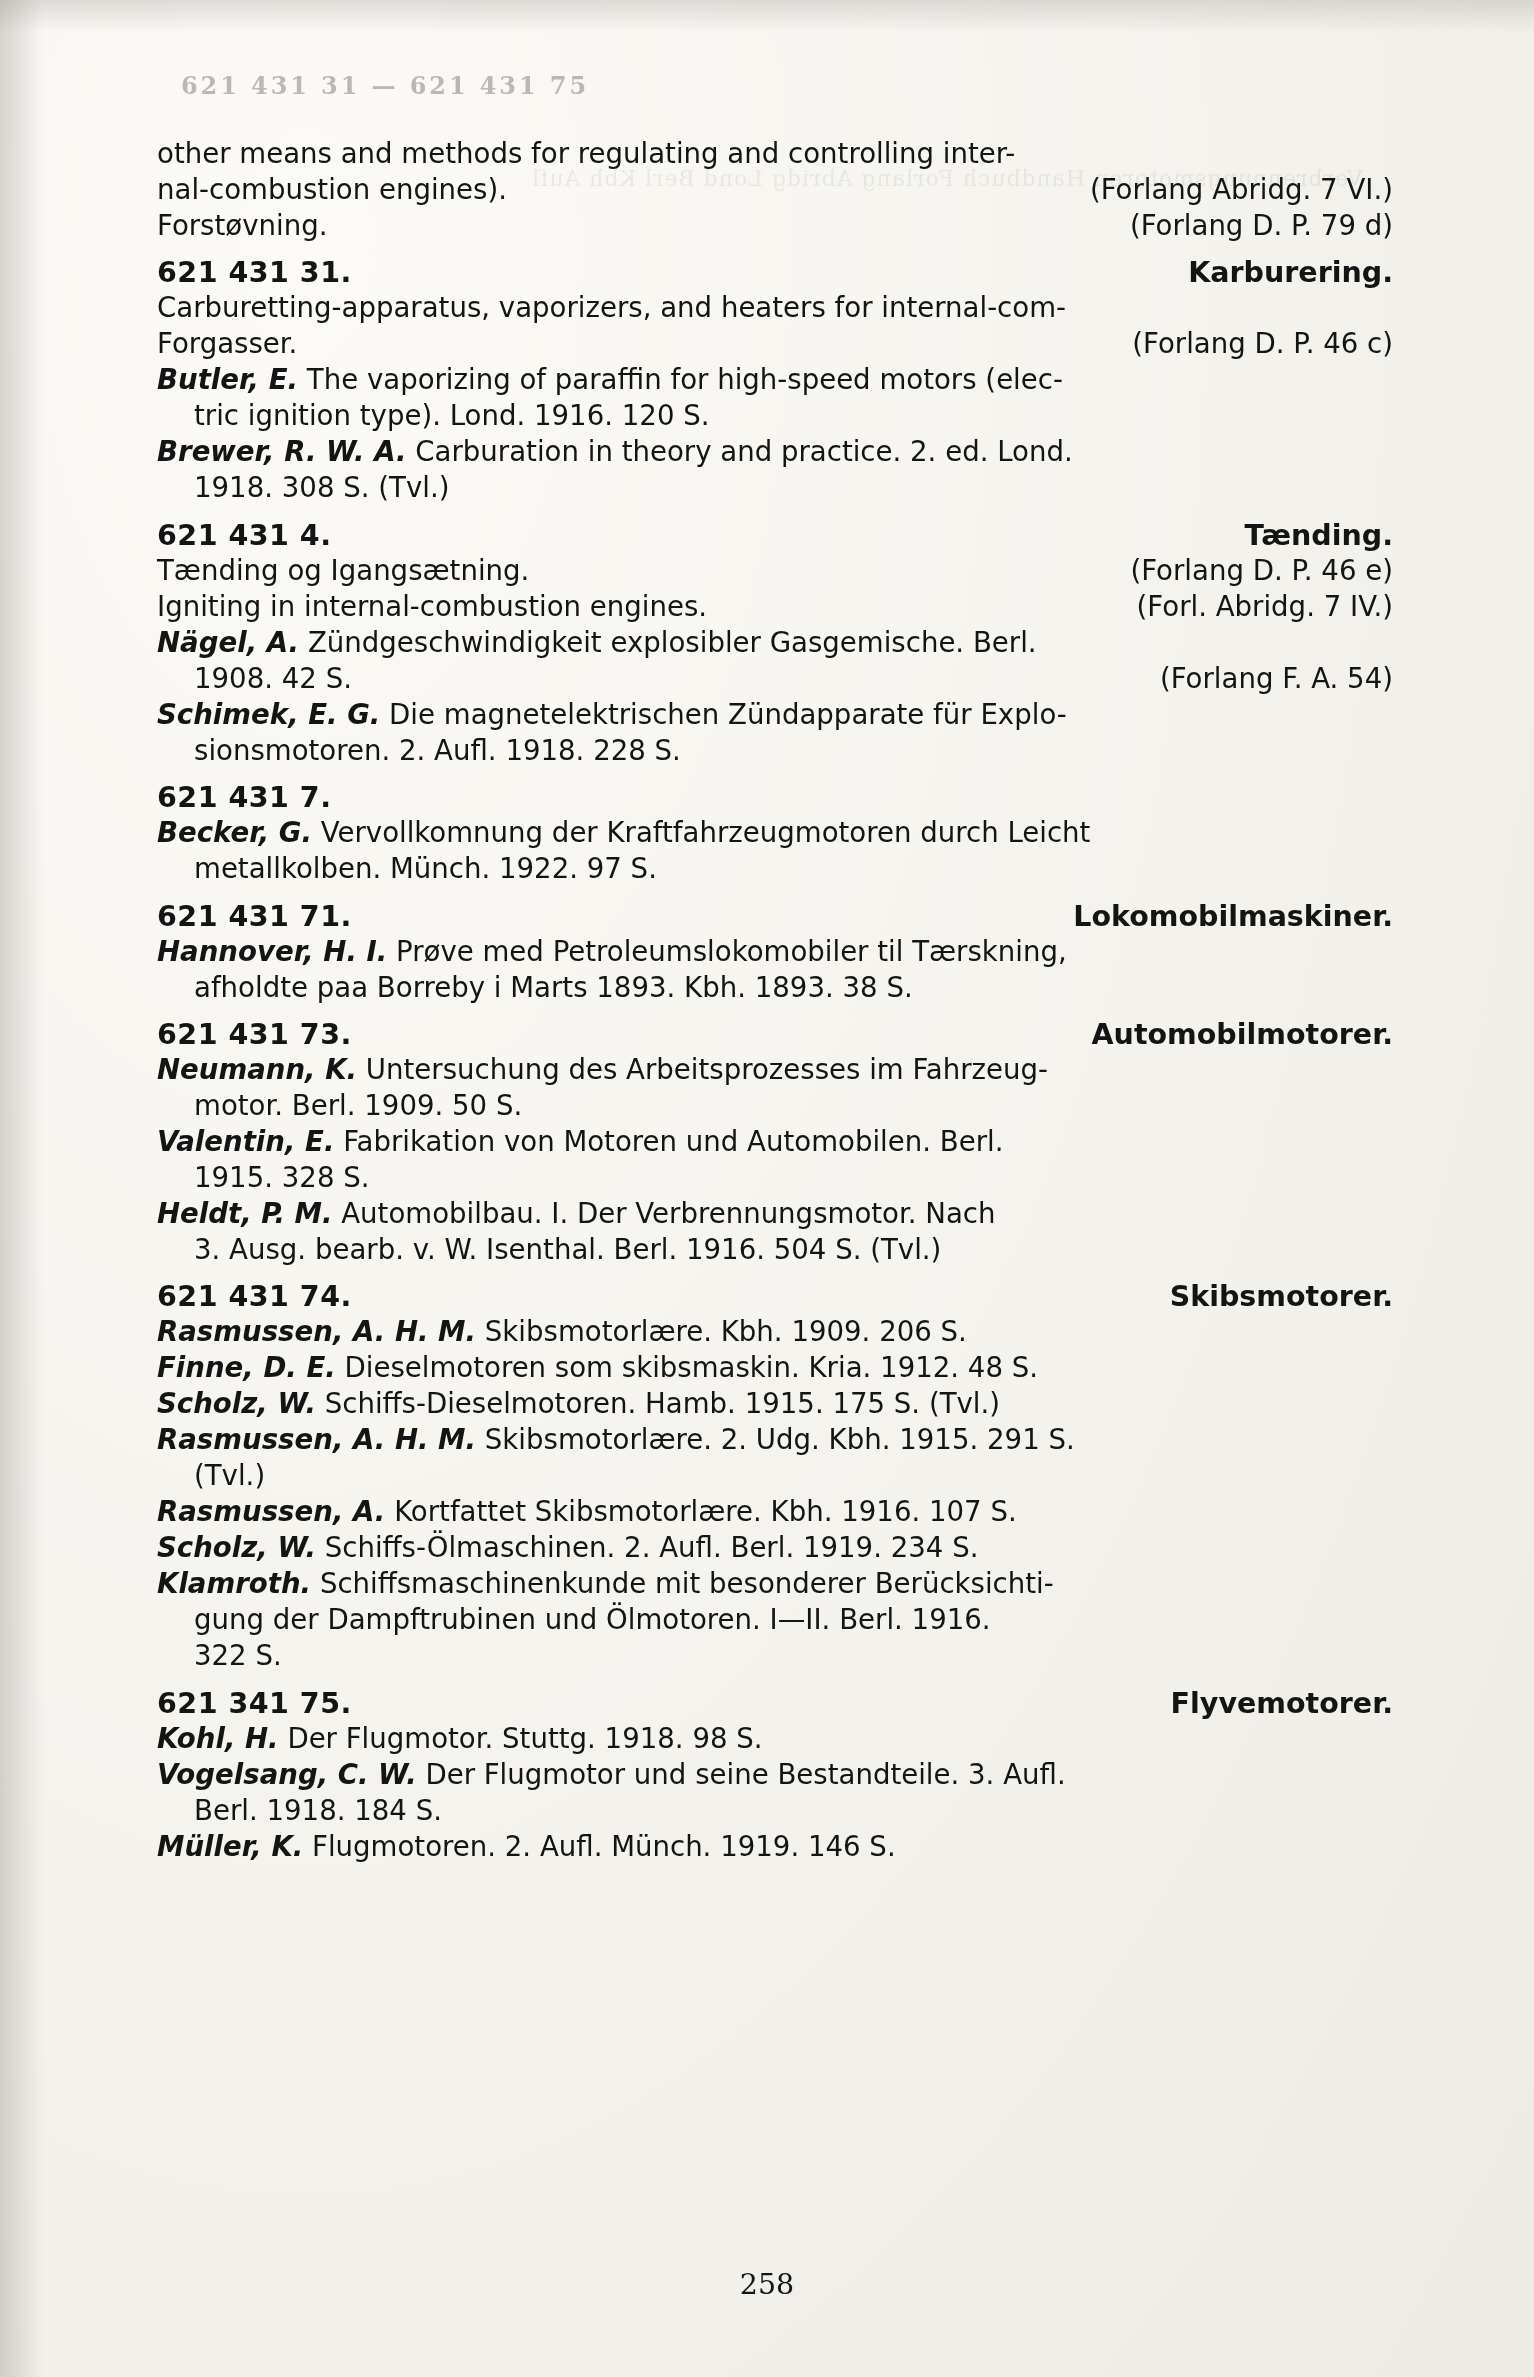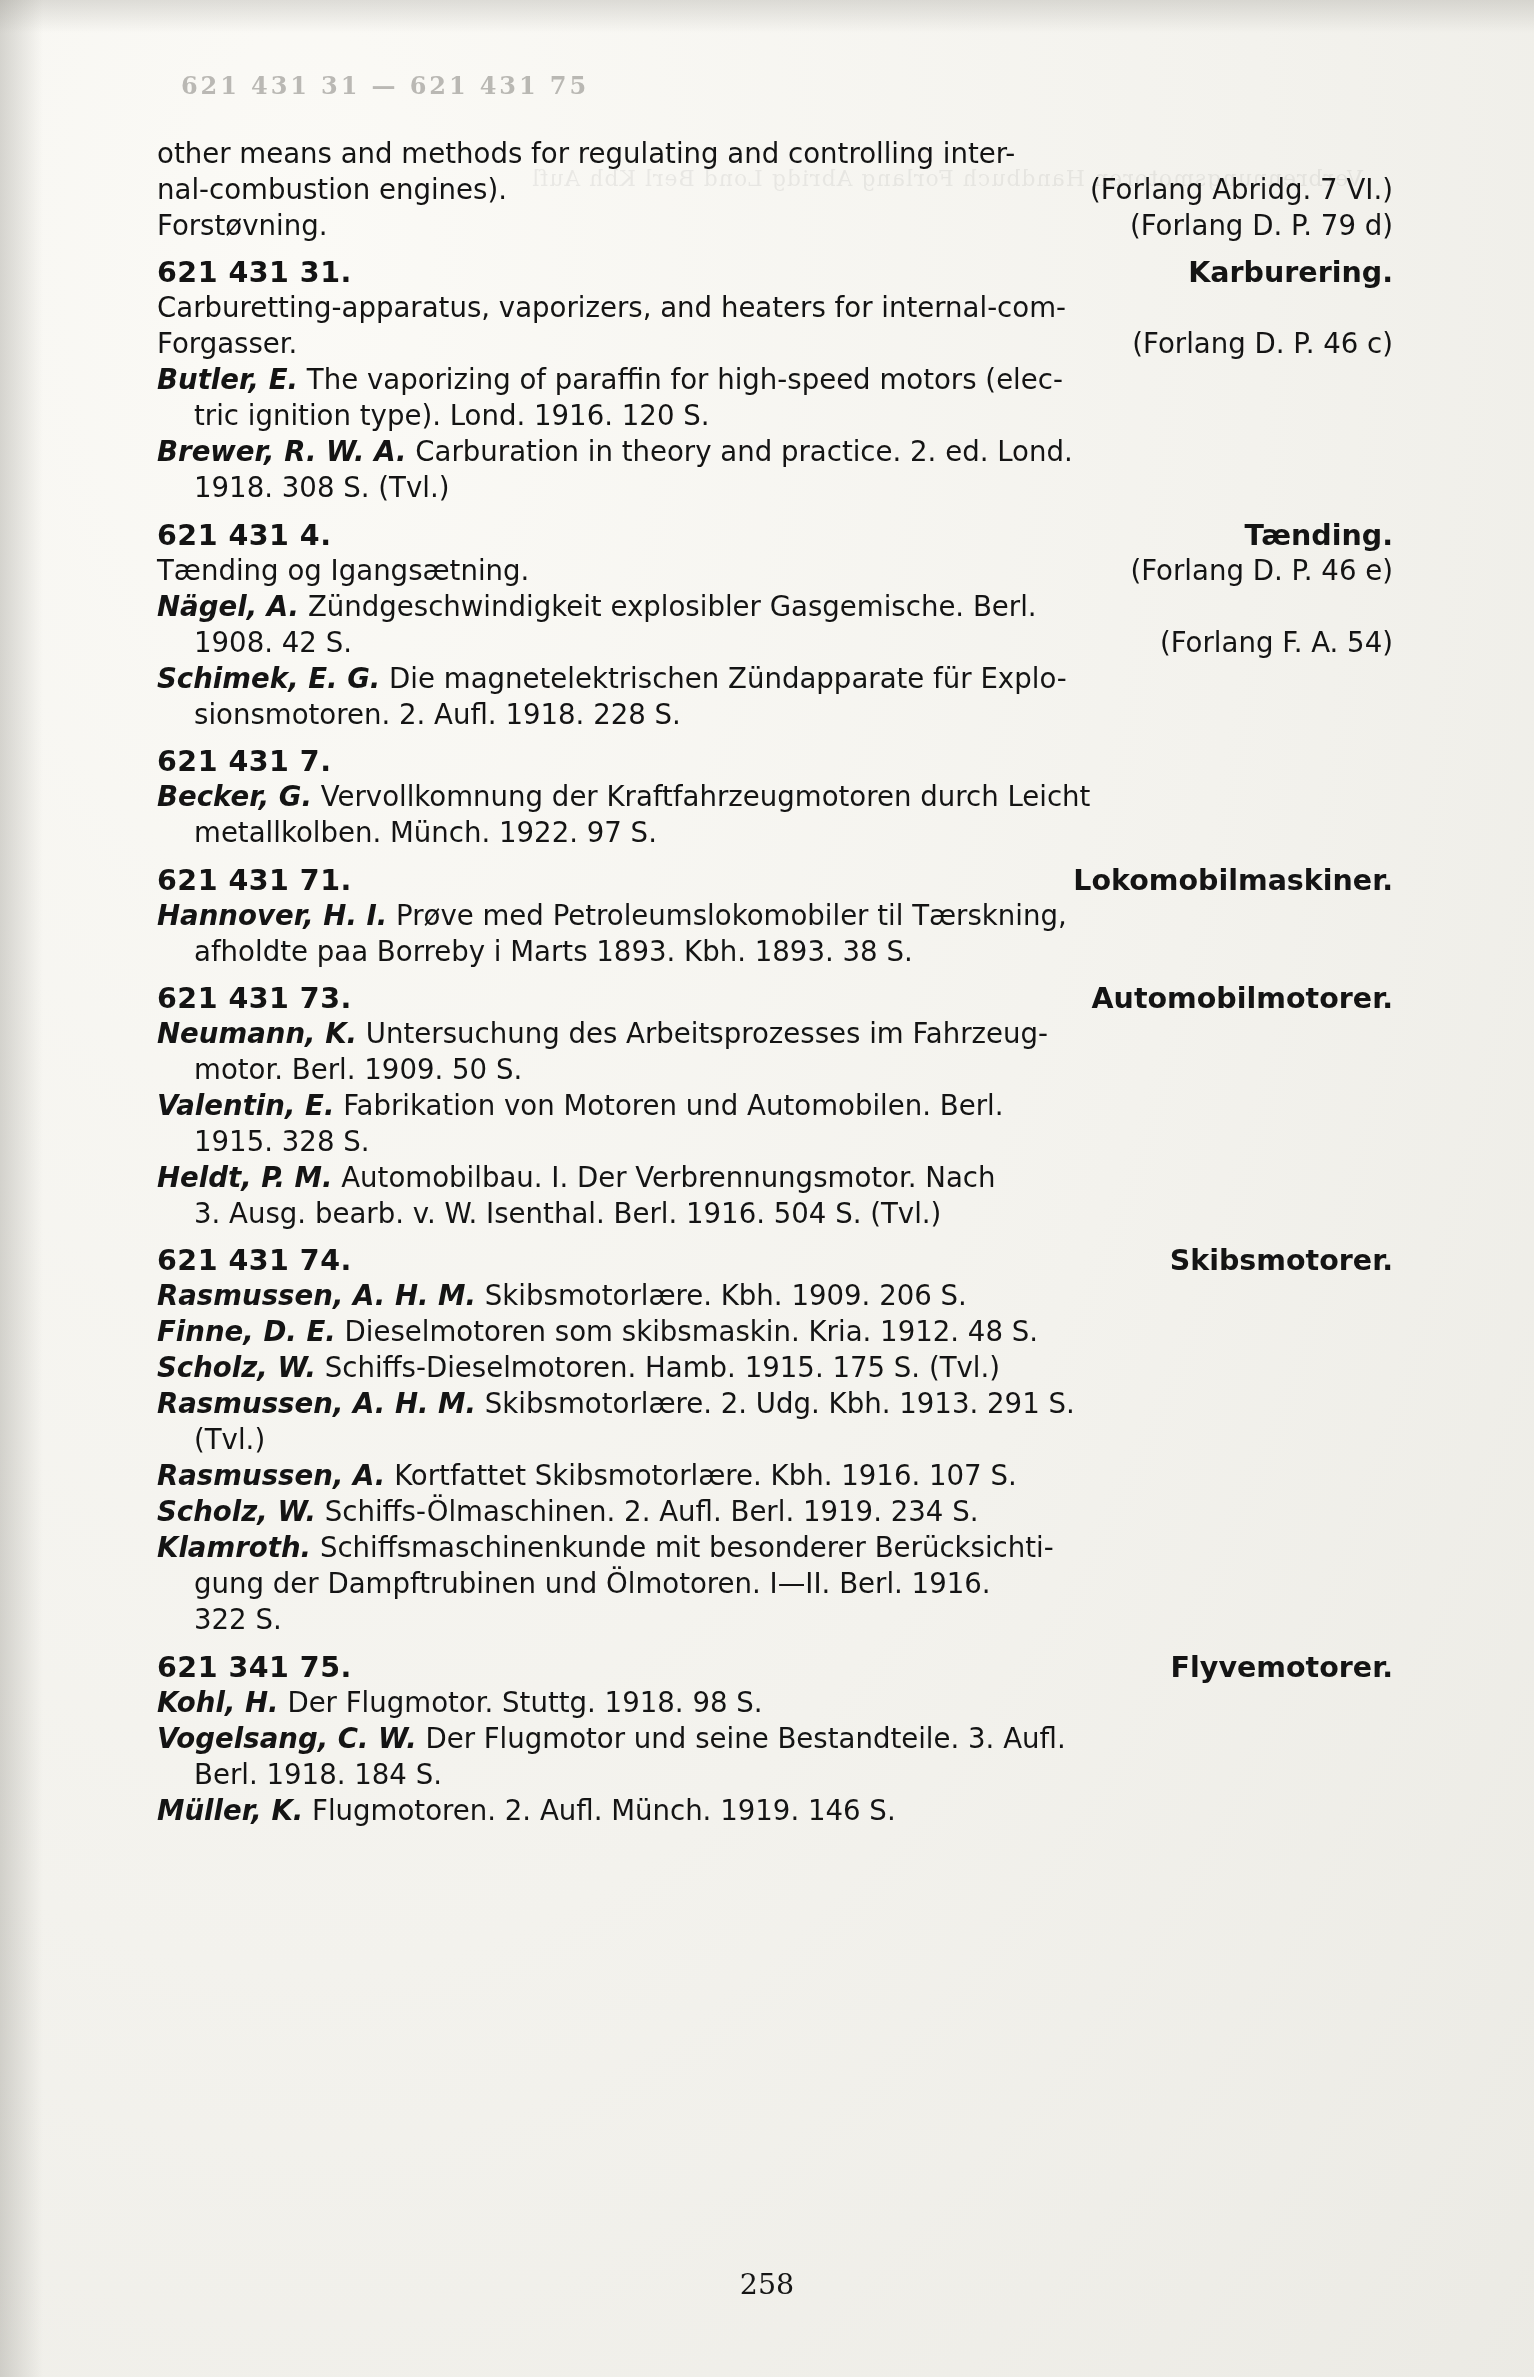--- a/index.html
+++ b/index.html
@@ -179,20 +179,24 @@
 
     <div class="blk">
       <div class="heading-row">
         <span class="classnum">621 431 4.</span>
         <span class="subject">Tænding.</span>
       </div>
       <div class="ref-row">
         <span>Tænding og Igangsætning.</span>
         <span class="ref">(Forlang D. P. 46 e)</span>
       </div>
+      <div class="ref-row">
+        <span>Igniting in internal-combustion engines.</span>
+        <span class="ref">(Forl. Abridg. 7 IV.)</span>
+      </div>
       <div class="entry">
         <span class="au">Nägel, A.</span>
         <span>Zündgeschwindigkeit explosibler Gasgemische. Berl.</span>
       </div>
       <div class="ref-row cont">
         <span>1908. 42 S.</span>
         <span class="ref">(Forlang F. A. 54)</span>
       </div>
       <div class="entry">
         <span class="au">Schimek, E. G.</span>
@@ -259,21 +263,21 @@
       <div class="entry">
         <span class="au">Finne, D. E.</span>
         <span>Dieselmotoren som skibsmaskin. Kria. 1912. 48 S.</span>
       </div>
       <div class="entry">
         <span class="au">Scholz, W.</span>
         <span>Schiffs-Dieselmotoren. Hamb. 1915. 175 S. (Tvl.)</span>
       </div>
       <div class="entry">
         <span class="au">Rasmussen, A. H. M.</span>
-        <span>Skibsmotorlære. 2. Udg. Kbh. 1913. 291 S.</span>
+        <span>Skibsmotorlære. 2. Udg. Kbh. 1915. 291 S.</span>
       </div>
       <div class="entry cont">(Tvl.)</div>
       <div class="entry">
         <span class="au">Rasmussen, A.</span>
         <span>Kortfattet Skibsmotorlære. Kbh. 1916. 107 S.</span>
       </div>
       <div class="entry">
         <span class="au">Scholz, W.</span>
         <span>Schiffs-Ölmaschinen. 2. Aufl. Berl. 1919. 234 S.</span>
       </div>

